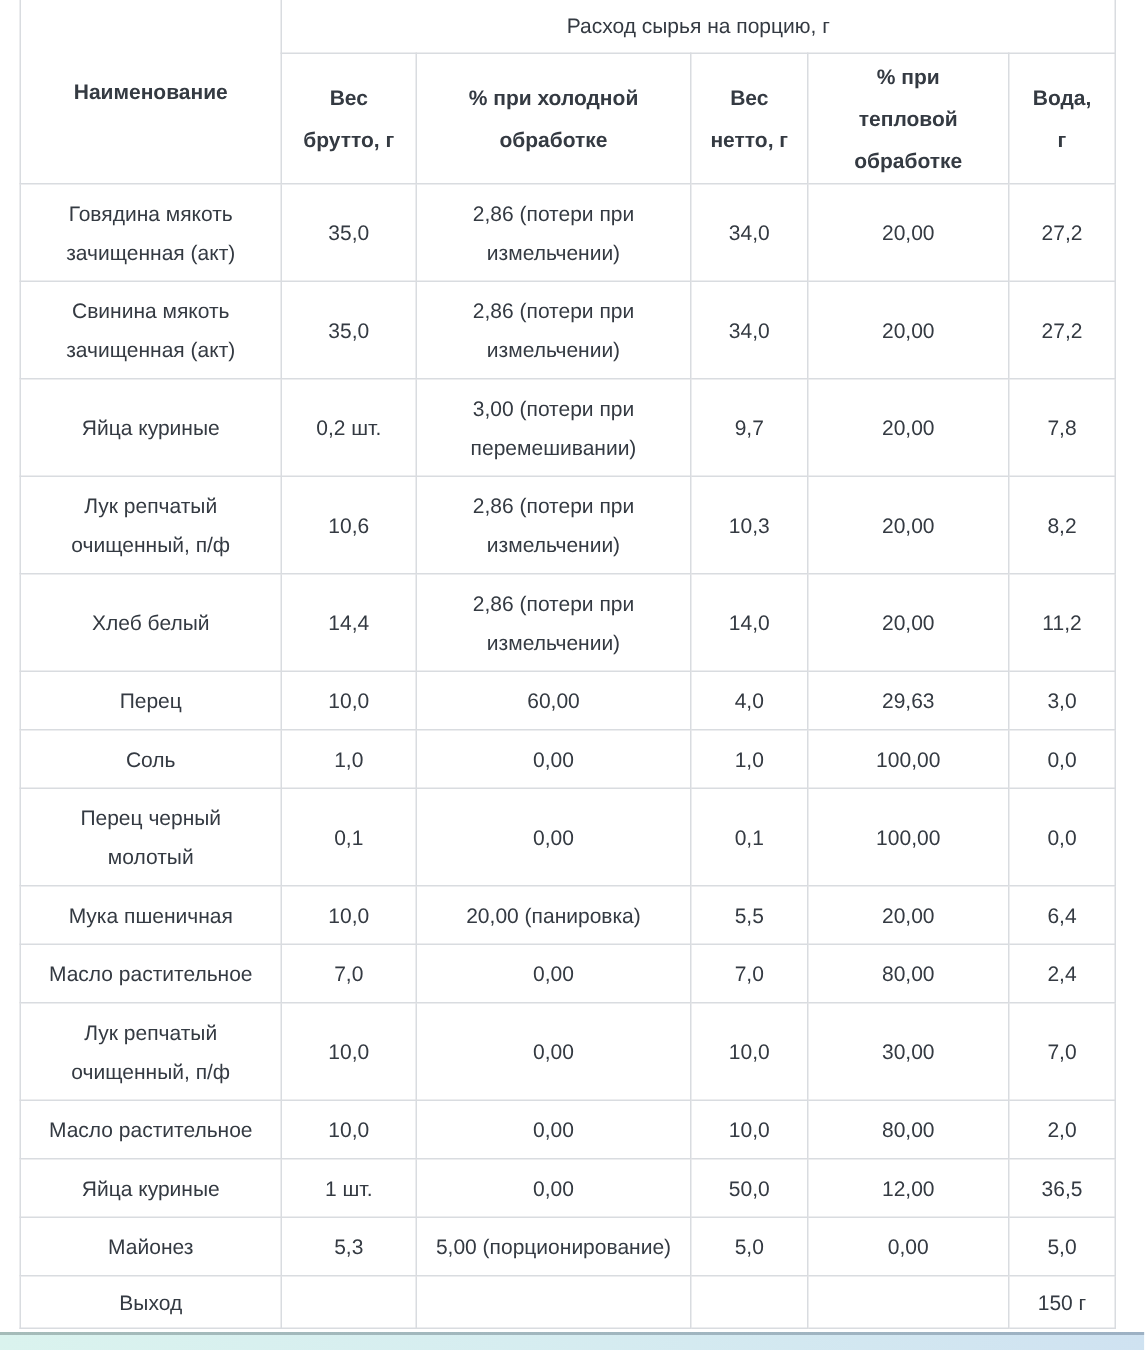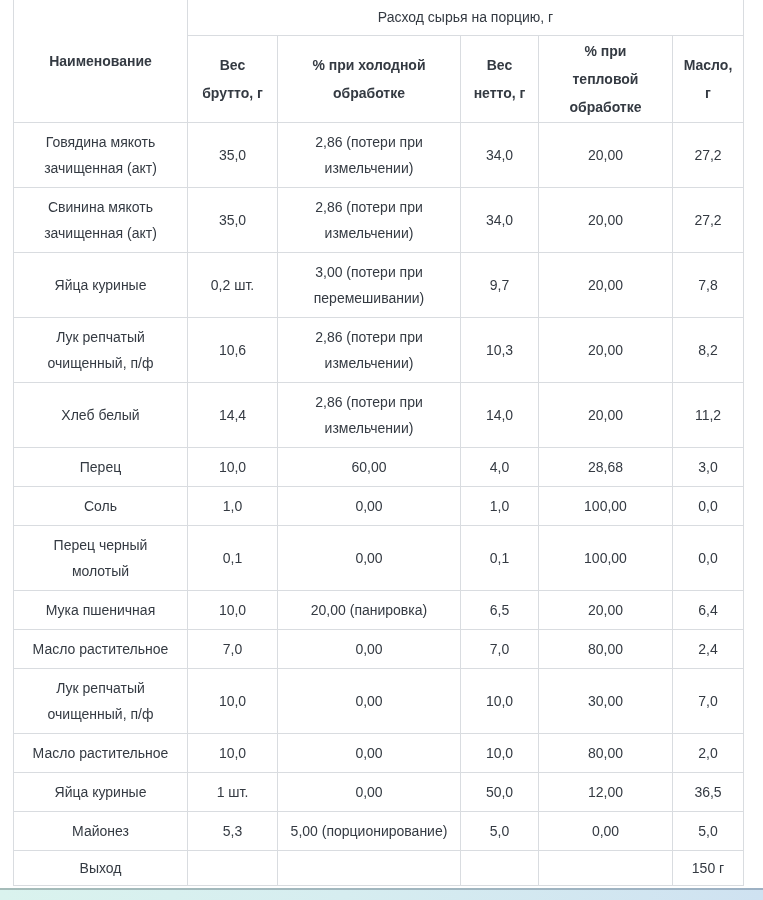--- a/index.html
+++ b/index.html
@@ -90,21 +90,21 @@
       <tr class="sub-header-row">
         <th>Вес
 брутто, г</th>
         <th>% при холодной
 обработке</th>
         <th>Вес
 нетто, г</th>
         <th>% при
 тепловой
 обработке</th>
-        <th>Масло,
+        <th>Вода,
 г</th>
       </tr>
     </thead>
     <tbody>
         <tr>
           <td>Говядина мякоть
 зачищенная (акт)</td>
           <td>35,0</td>
           <td>2,86 (потери при
 измельчении)</td>
@@ -148,21 +148,21 @@
 измельчении)</td>
           <td>14,0</td>
           <td>20,00</td>
           <td>11,2</td>
         </tr>
         <tr>
           <td>Перец</td>
           <td>10,0</td>
           <td>60,00</td>
           <td>4,0</td>
-          <td>28,68</td>
+          <td>29,63</td>
           <td>3,0</td>
         </tr>
         <tr>
           <td>Соль</td>
           <td>1,0</td>
           <td>0,00</td>
           <td>1,0</td>
           <td>100,00</td>
           <td>0,0</td>
         </tr>
@@ -172,21 +172,21 @@
           <td>0,1</td>
           <td>0,00</td>
           <td>0,1</td>
           <td>100,00</td>
           <td>0,0</td>
         </tr>
         <tr>
           <td>Мука пшеничная</td>
           <td>10,0</td>
           <td>20,00 (панировка)</td>
-          <td>6,5</td>
+          <td>5,5</td>
           <td>20,00</td>
           <td>6,4</td>
         </tr>
         <tr>
           <td>Масло растительное</td>
           <td>7,0</td>
           <td>0,00</td>
           <td>7,0</td>
           <td>80,00</td>
           <td>2,4</td>

